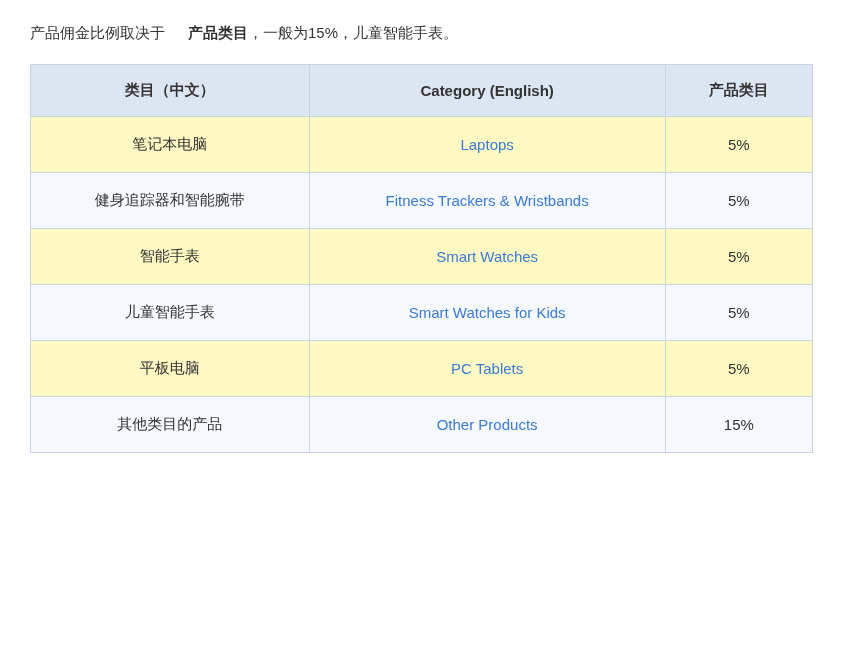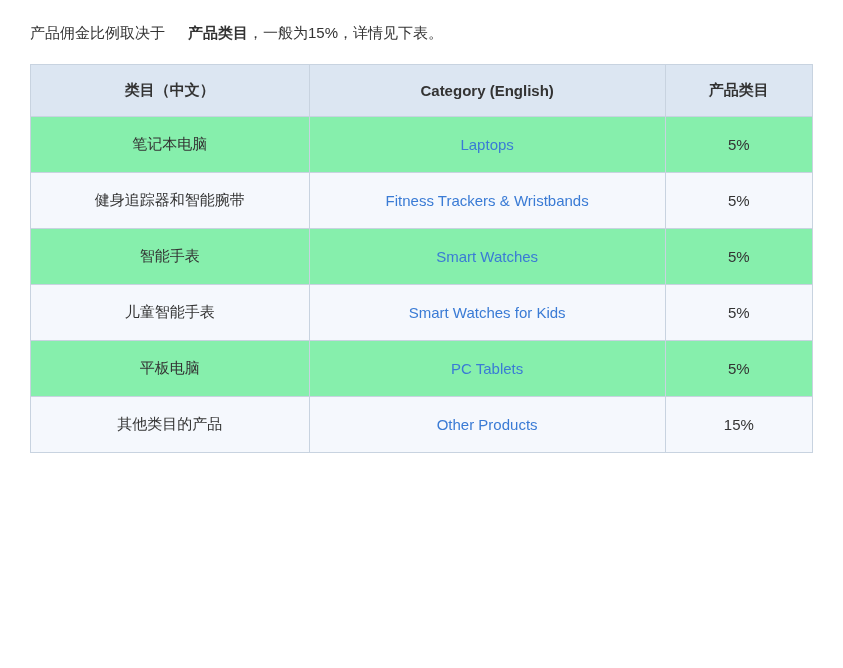--- a/index.html
+++ b/index.html
@@ -43,21 +43,21 @@
       padding: 16px 20px;
       text-align: center;
       font-weight: bold;
       color: #333;
       font-size: 15px;
       border: 1px solid #c8d3e0;
       margin-left: 32px;
     }
 
     tbody tr {
-      background-color: #86efac;
+      background-color: #fef9c3;
       border-bottom: 1px solid #c8d3e0;
     }
 
     tbody tr:nth-child(even) {
       background-color: #f5f8fd;
     }
 
     tbody td {
       padding: 18px 20px;
       text-align: center;
@@ -75,21 +75,21 @@
     }
 
     tbody td.commission {
       color: #333;
     }
   </style>
 </head>
 <body>
 
 <p class="intro-text">
-  <span>产品佣金比例取决于</span><strong>产品类目</strong><span>，一般为15%，详情见下表。</span>
+  <span>产品佣金比例取决于</span><strong>产品类目</strong><span>，一般为15%，儿童智能手表。</span>
 </p>
 
 <table>
   <thead>
     <tr>
       <th>类目（中文）</th>
       <th>Category (English)</th>
       <th>产品类目</th>
     </tr>
   </thead>

